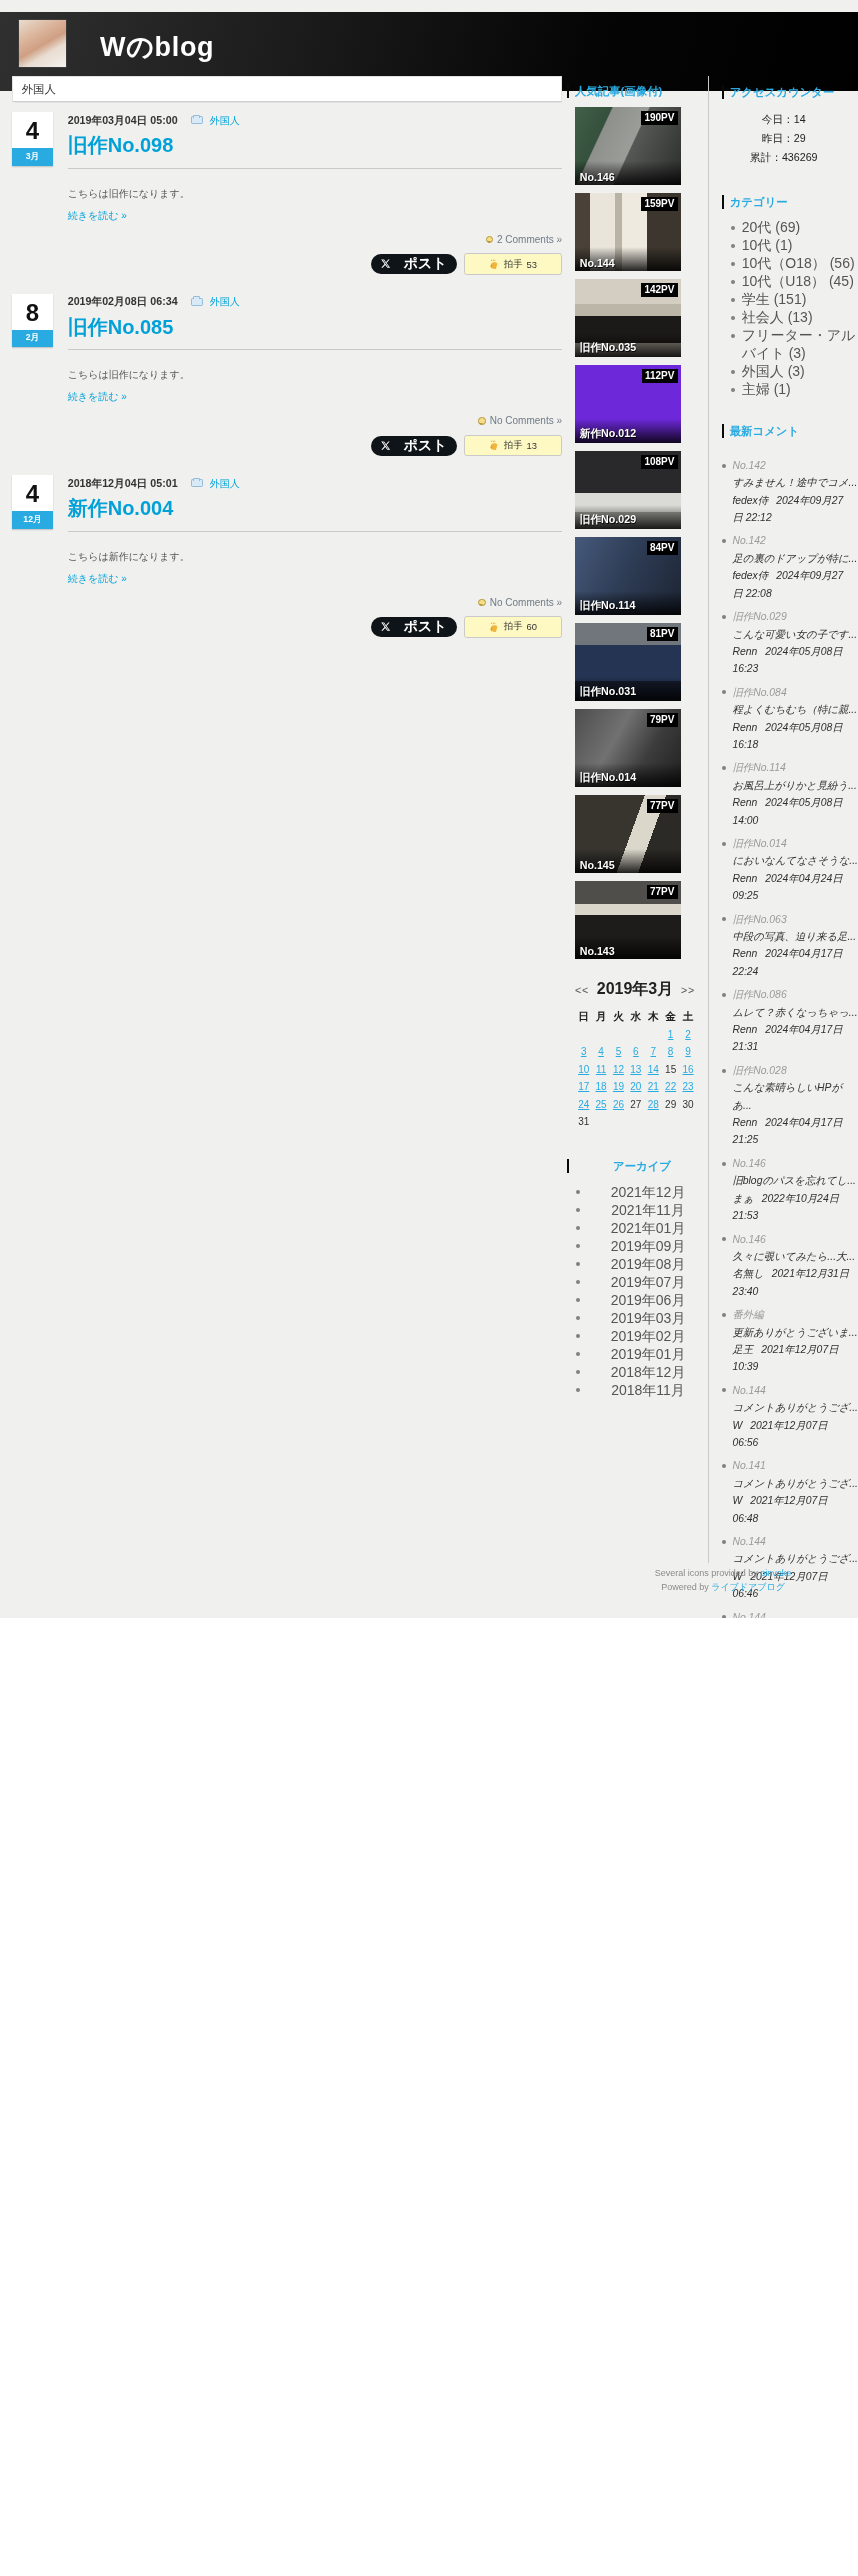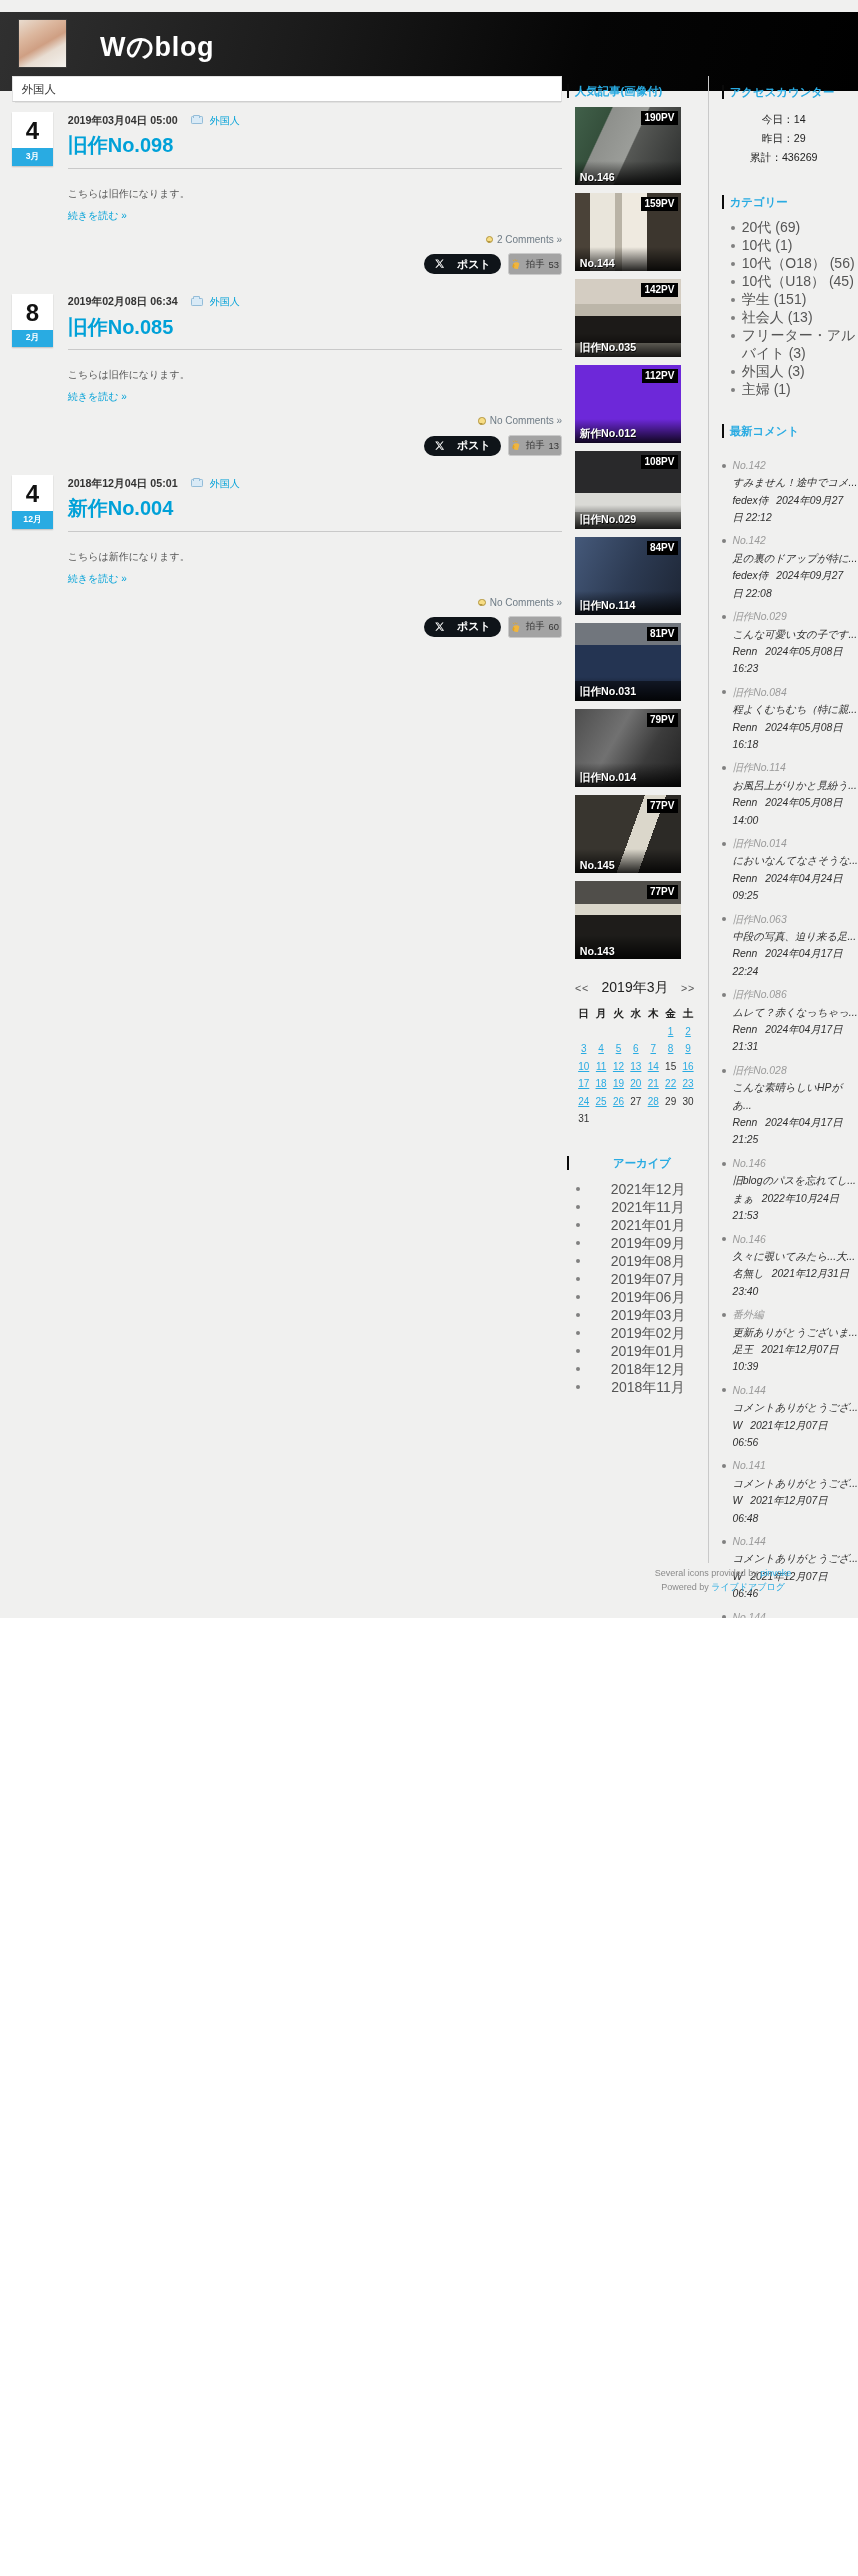--- a/index.html
+++ b/index.html
@@ -42,22 +42,22 @@
   .post-divider{border:none;border-top:0.7px solid #c9c9c9;margin:8.7px 0 0;}
   .post-excerpt{margin:18px 0 0;font-size:10px;color:#555;}
   .more-link{display:inline-block;margin-top:8px;font-size:10px;color:var(--accent);text-decoration:none;cursor:pointer;}
   .cmt-row{text-align:right;margin-top:10.7px;font-size:10px;color:#6e7b85;}
   .cmt-row a{color:#6e7b85;text-decoration:none;cursor:pointer;}
   .balloon-icon{display:inline-block;width:7.4px;height:7.4px;background:#f7dd85;border:0.7px solid #b3963f;border-radius:50%;
     margin-right:4px;vertical-align:-0.7px;position:relative;}
   .balloon-icon::after{content:"";position:absolute;left:0;bottom:-2.7px;border:2px solid transparent;border-top-color:#b3963f;}
   .btn-row{display:flex;justify-content:flex-end;gap:6.7px;margin-top:8.7px;align-items:center;}
   .btn-xpost{background:#0f1419;color:#fff;border:none;border-radius:10.7px;height:20px;padding:0 10.7px;
-    font-size:11px;font-weight:bold;display:flex;align-items:center;gap:13px;cursor:pointer;font-family:inherit;}
-  .btn-clap{background:#a3a3a3;border:0.7px solid #c9c9c9;border-radius:2.7px;height:21.4px;padding:0 2px;
+    font-size:14px;font-weight:bold;display:flex;align-items:center;gap:13px;cursor:pointer;font-family:inherit;}
+  .btn-clap{background:#fef9c3;border:0.7px solid #c9c9c9;border-radius:2.7px;height:21.4px;padding:0 24px;
     font-size:9.4px;color:#333;display:flex;align-items:center;gap:4px;cursor:pointer;font-family:inherit;}
   .clap-count{color:#333;}
 
   
   .pop-col{position:absolute;left:567px;top:76px;width:142px;padding-top:8px;}
   .side-header{font-size:11.4px;font-weight:bold;color:var(--accent2);border-left:2.7px solid #0a0a0a;
     padding-left:6px;line-height:14px;margin:0 0 9.4px;}
   .pop-list{margin-left:8px;}
   .pop-item{position:relative;display:block;width:106px;height:78px;background:#6d28d9;margin-bottom:8px;overflow:hidden;cursor:pointer;}
   .pop-photo{position:absolute;left:0;top:0;right:0;bottom:0;}
@@ -76,21 +76,21 @@
   .p6{background:linear-gradient(115deg,#45597a 0%,#2c3a52 52%,#1d2534 100%);}
   .p7{background:linear-gradient(#71767d 0 28%,#243452 28% 74%,#141b2a 74%);}
   .p8{background:linear-gradient(120deg,#4d4d4d 0%,#717171 38%,#3c3c3c 66%,#202020 100%);}
   .p9{background:linear-gradient(110deg,#38352f 0 52%,#dbd7cb 52% 68%,#2c2a26 68%);}
   .p10{background:linear-gradient(#504e4a 0 30%,#dad6ca 30% 44%,#1e1c1a 44%);}
 
   
   .cal{margin:20px 0 0 8px;width:127px;}
   .cal-nav{display:flex;justify-content:space-between;align-items:center;width:120px;margin-bottom:6.7px;}
   .cal-prev,.cal-next{color:#555;font-size:10.7px;letter-spacing:0.7px;cursor:pointer;text-decoration:none;}
-  .cal-title{font-weight:normal;color:#222;font-size:14px;}
+  .cal-title{font-weight:bold;color:#222;font-size:16px;}
   .cal-grid{display:grid;grid-template-columns:repeat(7,17.4px);text-align:center;font-size:10px;}
   .cal-dow{font-weight:bold;color:#222;font-size:10.7px;height:19px;line-height:19px;}
   .cal-cell{height:17.4px;line-height:17.4px;color:#333;}
   .cal-cell.lnk{color:var(--accent2);text-decoration:underline;cursor:pointer;}
 
   
   .arch{margin-top:29px;text-align:center;}
   .side-list{list-style:none;margin:9.4px 0 0;padding:0 0 0 9.4px;}
   .side-list li{position:relative;padding-left:10.7px;font-size:14px;color:#555;line-height:18px;cursor:pointer;}
   .side-list li::before{content:"";position:absolute;left:0;top:7.4px;width:4px;height:4px;border-radius:50%;background:#808080;}

